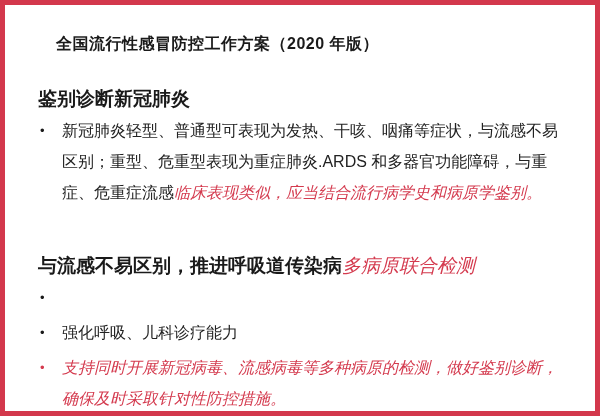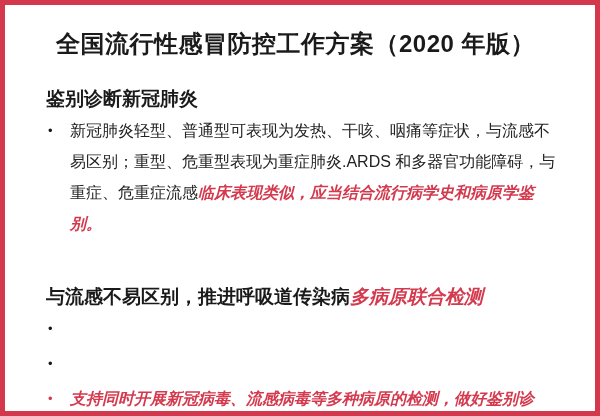--- a/index.html
+++ b/index.html
@@ -12,47 +12,47 @@
     width:600px;height:416px;overflow:hidden;
     font-family:"Liberation Sans","DejaVu Sans",sans-serif;
   }
   .frame{
     width:600px;height:416px;box-sizing:border-box;
     background:#ffffff;
     border:5px solid var(--red-border);
     padding:23px 26px 0 33px;
   }
   h1.title{
-    font-size:24px;line-height:32px;font-weight:bold;
+    font-size:16px;line-height:32px;font-weight:bold;
     color:var(--ink);margin:0 0 0 18px;letter-spacing:0.5px;
     white-space:nowrap;
   }
-  section{margin:8px;}
+  section{margin:0;}
   .sec-1{margin-top:27px;}
   .sec-2{margin-top:46px;}
   h2.sec-heading{
     font-size:19px;line-height:24px;font-weight:bold;
     color:var(--ink);margin:0;
   }
   .heading-red{
-    color:var(--red);font-style:italic;font-weight:bold;
+    color:var(--red);font-style:italic;font-weight:normal;
   }
   .bullet{
     display:flex;align-items:flex-start;
     font-size:16px;line-height:31px;color:#222;
     margin:4px 0 0 2px;
   }
   .bullet .marker{
     flex:none;width:22px;font-size:13px;line-height:31px;color:var(--ink);
   }
   .bullet.red .marker{color:var(--red);}
   .bullet .text{margin:0;max-width:522px;}
   .seg-black{color:#222;}
   .seg-red{
-    color:var(--red);font-weight:bold;font-style:italic;
+    color:var(--red);font-weight:normal;font-style:italic;
   }
 </style>
 </head>
 <body>
 
 <div class="frame">
 
   <h1 class="title">全国流行性感冒防控工作方案（2020 年版）</h1>
 
   <section class="sec-1">
@@ -66,20 +66,21 @@
 
   <section class="sec-2">
     <h2 class="sec-heading"><span>与流感不易区别，推进呼吸道传染病</span><span class="heading-red">多病原联合检测</span></h2>
 
     <div class="bullet">
       <span class="marker">•</span>
     </div>
 
     <div class="bullet">
       <span class="marker">•</span>
+      <p class="text"><span class="seg-black">强化呼吸、儿科诊疗能力</span></p>
     </div>
 
     <div class="bullet red">
       <span class="marker">•</span>
       <p class="text"><span class="seg-red">支持同时开展新冠病毒、流感病毒等多种病原的检测，做好鉴别诊断，确保及时采取针对性防控措施。</span></p>
     </div>
   </section>
 
 </div>
 

